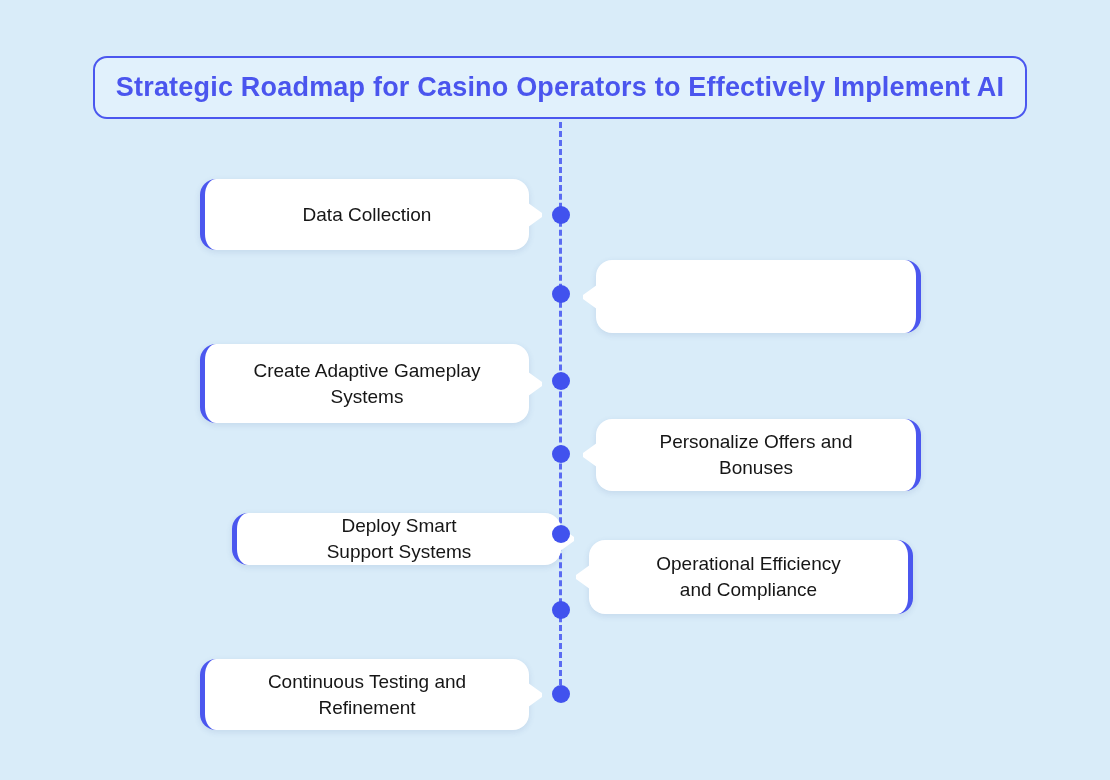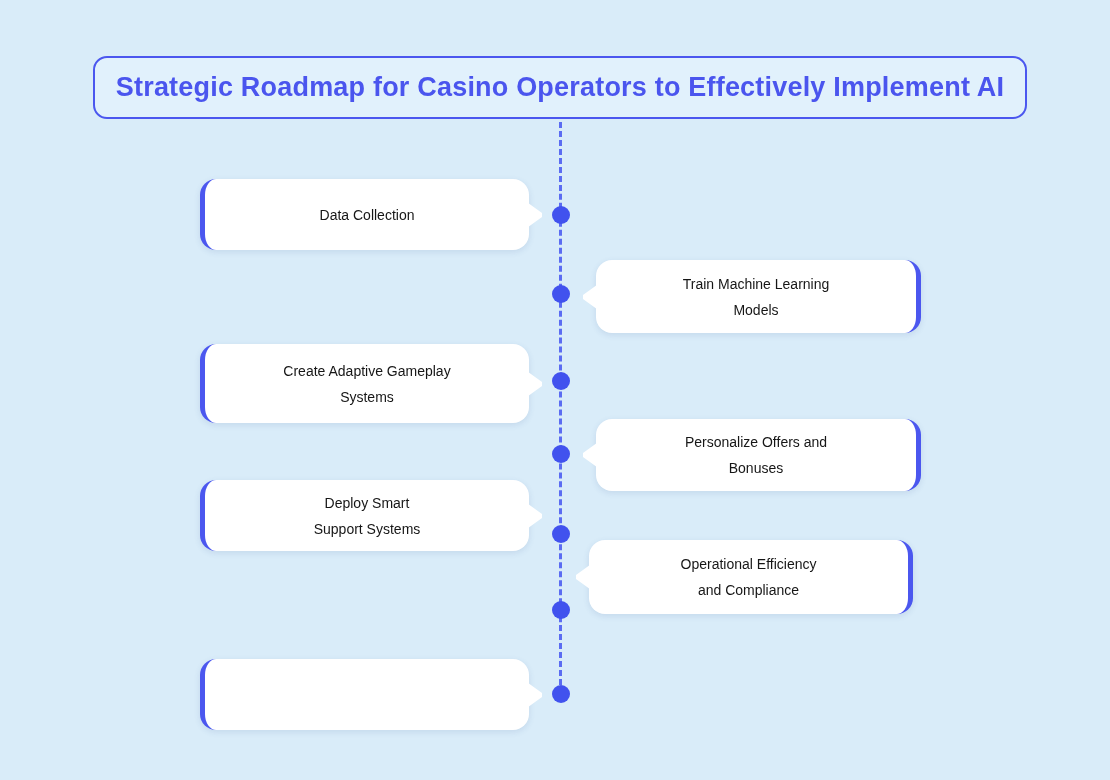--- a/index.html
+++ b/index.html
@@ -55,21 +55,21 @@
     position: absolute;
     background: var(--card-bg);
     border-radius: 16px;
     box-shadow: 0 2px 6px rgba(40, 70, 140, 0.12);
     display: flex; align-items: center; justify-content: center;
   }
   .card.left  { left: 196px; width: 329px; border-left: 5px solid var(--accent); }
   .card.right { left: 592px; width: 325px; border-right: 5px solid var(--accent); }
   .card-label {
     color: var(--card-text);
-    font-size: 14px;
+    font-size: 19px;
     font-weight: 500;
     line-height: 26px;
     text-align: center;
     white-space: pre-line;
   }
   .tail {
     position: absolute;
     top: 50%; transform: translateY(-50%);
     width: 0; height: 0;
     border-top: 13px solid transparent;
@@ -90,51 +90,51 @@
   <div class="timeline-line"></div>
 
   <div class="card left" style="top:175px; height:71px;">
     <span class="tail"></span>
     <span class="card-label">Data Collection</span>
   </div>
   <div class="dot" style="top:202px;"></div>
 
   <div class="card right" style="top:256px; height:73px;">
     <span class="tail"></span>
-    <span class="card-label">Train Machine Learning
-Models</span>
   </div>
   <div class="dot" style="top:281px;"></div>
 
   <div class="card left" style="top:340px; height:79px;">
     <span class="tail"></span>
     <span class="card-label">Create Adaptive Gameplay
 Systems</span>
   </div>
   <div class="dot" style="top:368px;"></div>
 
   <div class="card right" style="top:415px; height:72px;">
     <span class="tail"></span>
     <span class="card-label">Personalize Offers and
 Bonuses</span>
   </div>
   <div class="dot" style="top:441px;"></div>
 
-  <div class="card left" style="top:476px; height:71px;">
+  <div class="card left" style="top:509px; height:52px;margin-left:32px;">
     <span class="tail"></span>
     <span class="card-label">Deploy Smart
 Support Systems</span>
   </div>
   <div class="dot" style="top:521px;"></div>
 
   <div class="card right" style="top:536px; left:585px; width:324px; height:74px;">
     <span class="tail"></span>
     <span class="card-label">Operational Efficiency
 and Compliance</span>
   </div>
   <div class="dot" style="top:597px;"></div>
 
   <div class="card left" style="top:655px; height:71px;">
     <span class="tail"></span>
+    <span class="card-label">Continuous Testing and
+Refinement</span>
   </div>
   <div class="dot" style="top:681px;"></div>
 
 </div>
 
 </body></html>

